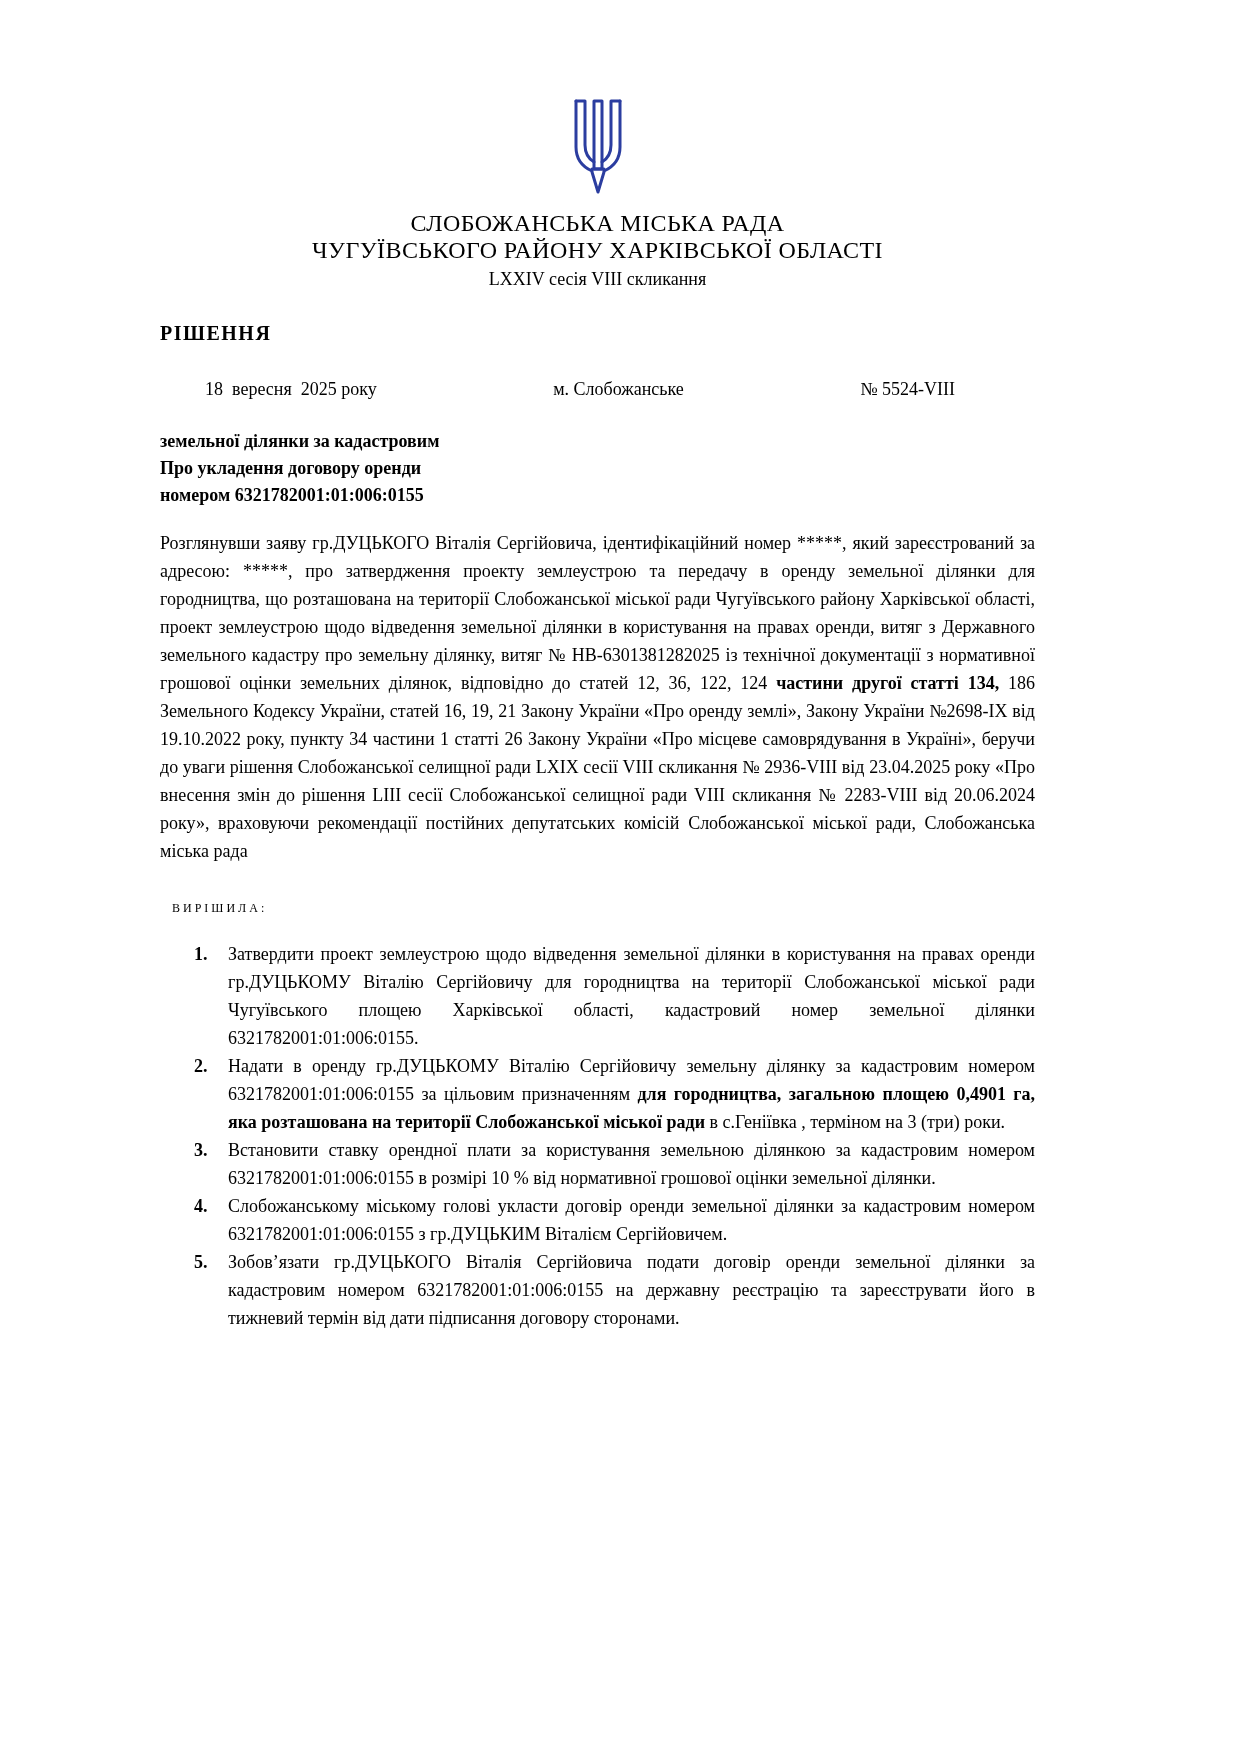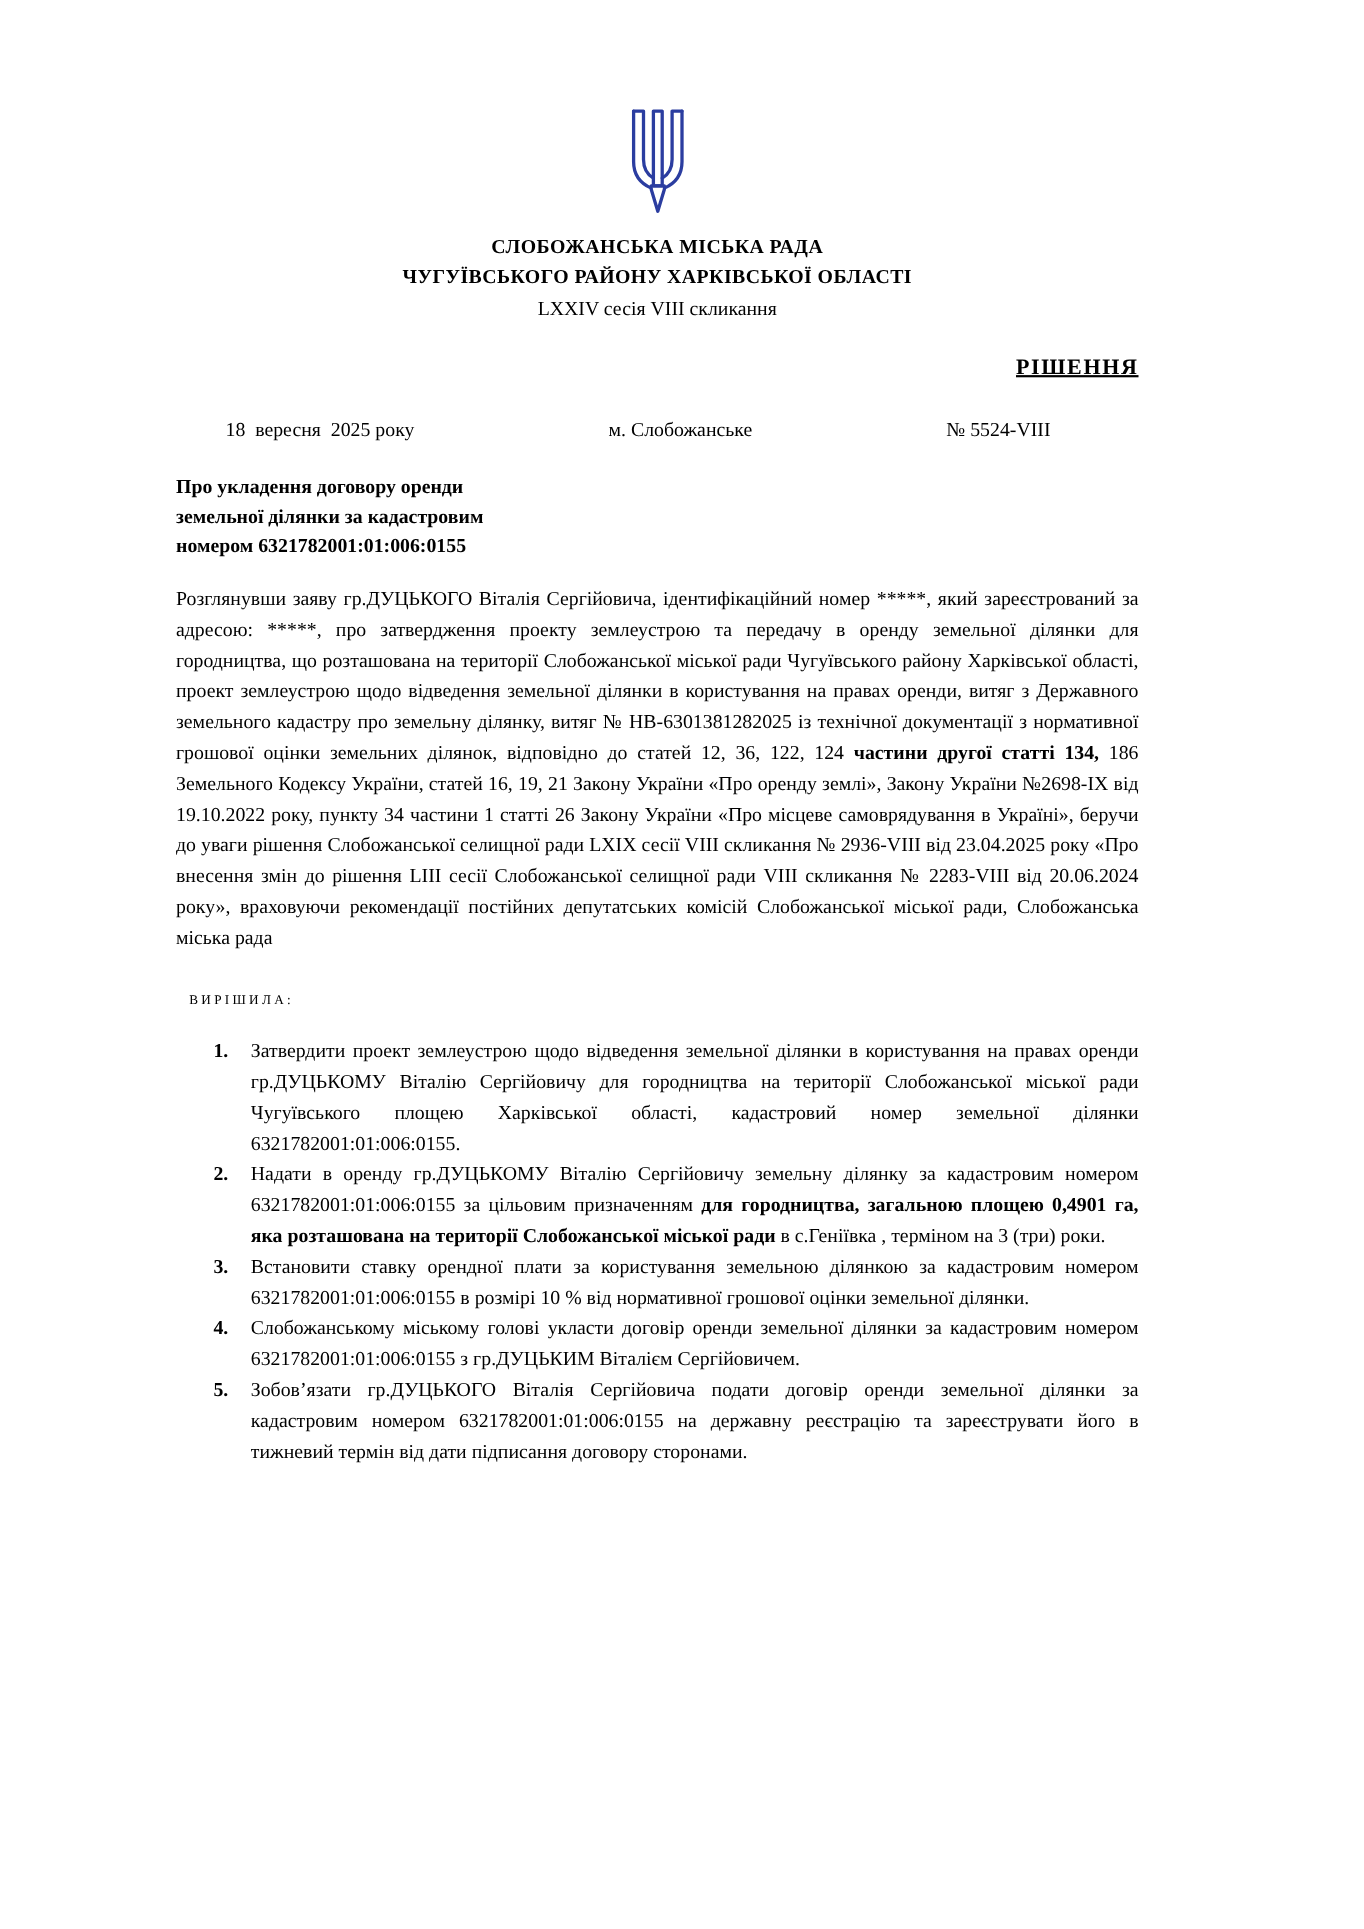--- a/index.html
+++ b/index.html
@@ -3,23 +3,23 @@
 <meta charset="utf-8">
 <style>
   html,body{margin:0;padding:0;background:#9a9a9a;}
   .page{
     width:1240px;height:1754px;margin:0 auto;background:#ffffff;
     font-family:"Liberation Serif","DejaVu Serif",serif;color:#000;
     box-sizing:border-box;padding:98px 205px 0 160px;overflow:hidden;
   }
   .header{text-align:center;}
   .emblem{display:inline-block;margin-bottom:10px;}
-  .org1,.org2{font-size:18px;font-weight:bold;line-height:27px;letter-spacing:.4px;}
+  .org1,.org2{font-size:24px;font-weight:normal;line-height:27px;letter-spacing:.4px;}
   .session{font-size:18px;line-height:26px;margin-top:2px;}
-  .doc-title{font-size:20px;font-weight:bold;letter-spacing:1.5px;margin-top:30px;text-align:right;text-decoration:underline;}
+  .doc-title{font-size:20px;font-weight:bold;letter-spacing:1.5px;margin-top:30px;text-align:left;}
   .dateline{
     display:flex;justify-content:space-between;align-items:flex-start;
     margin-top:34px;padding-left:45px;padding-right:80px;
     font-size:18px;white-space:pre;
   }
   .subject{margin-top:28px;font-size:18px;font-weight:bold;line-height:27px;}
   .preamble{margin-top:20px;font-size:18px;line-height:28px;text-align:justify;font-weight:bold;}
   .r{font-weight:bold;}
   .b{font-weight:normal;margin-top:13px;}
   .resolved{margin-top:36px;font-size:12px;white-space:pre;padding-left:12px;}
@@ -55,22 +55,22 @@
     <div class="doc-title">РІШЕННЯ</div>
   </div>
 
   <div class="dateline">
     <span>18  вересня  2025 року</span>
     <span>м. Слобожанське</span>
     <span>№ 5524-VIII</span>
   </div>
 
   <div class="subject">
+    <div>земельної ділянки за кадастровим</div>
     <div>Про укладення договору оренди</div>
-    <div>земельної ділянки за кадастровим</div>
     <div>номером 6321782001:01:006:0155</div>
   </div>
 
   <p class="preamble"><span class="b">Розглянувши заяву гр.ДУЦЬКОГО Віталія Сергійовича, ідентифікаційний номер *****, який зареєстрований за адресою: *****, про затвердження проекту землеустрою та передачу в оренду земельної ділянки для городництва, що розташована на території Слобожанської міської ради Чугуївського району Харківської області, проект землеустрою щодо відведення земельної ділянки в користування на правах оренди, витяг з Державного земельного кадастру про земельну ділянку, витяг № НВ-6301381282025 із технічної документації з нормативної грошової оцінки земельних ділянок, відповідно до статей 12, 36, 122, 124 </span><span class="r">частини другої статті 134, </span><span class="b">186 Земельного Кодексу України, статей 16, 19, 21 Закону України «Про оренду землі», Закону України №2698-IX від 19.10.2022 року, пункту 34 частини 1 статті 26 Закону України «Про місцеве самоврядування в Україні», беручи до уваги рішення Слобожанської селищної ради LXIX сесії VIII скликання № 2936-VIII від 23.04.2025 року «Про внесення змін до рішення LIII сесії Слобожанської селищної ради VIII скликання № 2283-VIII від 20.06.2024 року», враховуючи рекомендації постійних депутатських комісій Слобожанської міської ради, Слобожанська міська рада</span></p>
 
   <div class="resolved">В И Р І Ш И Л А :</div>
 
   <div class="items">
 
     <div class="item">

